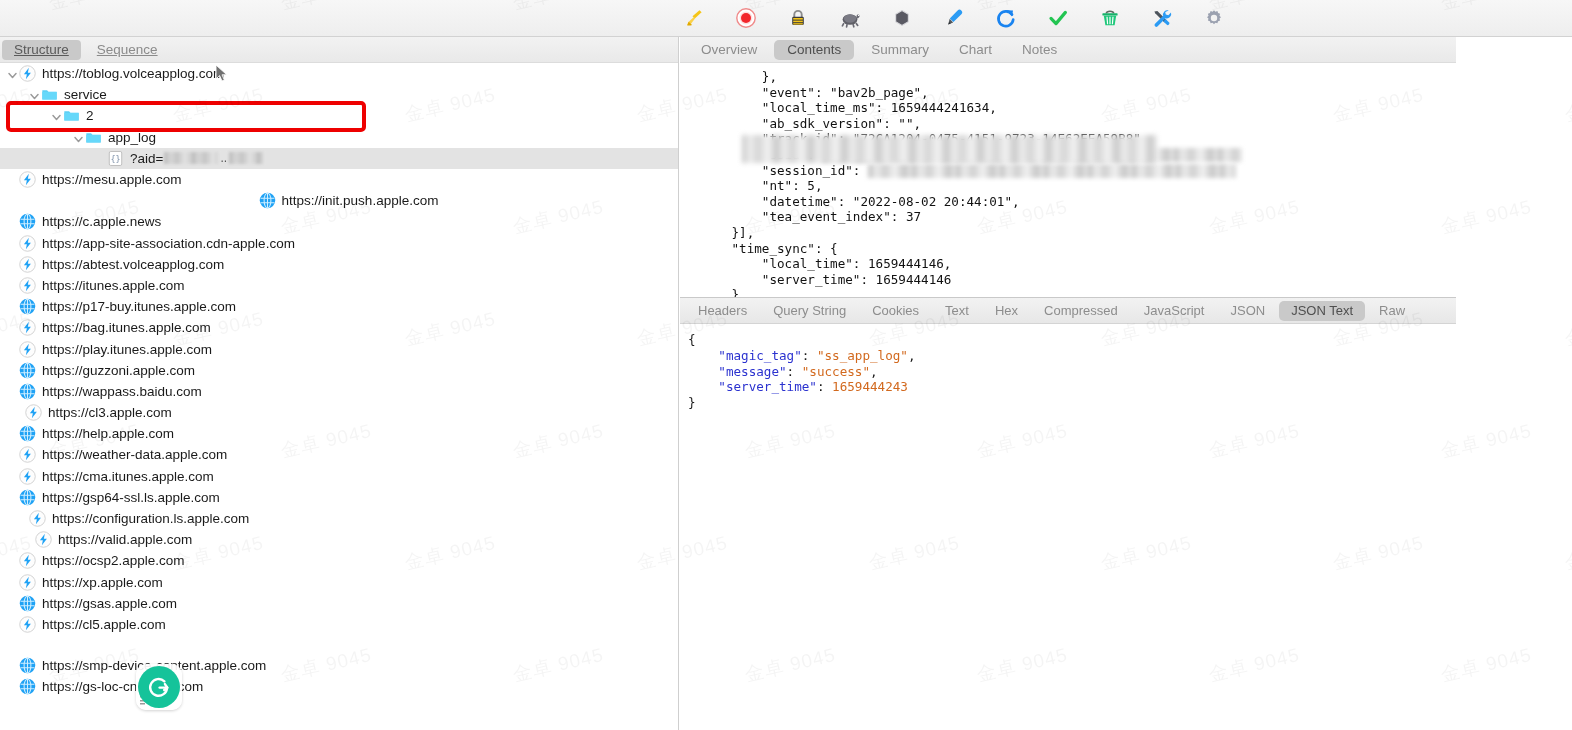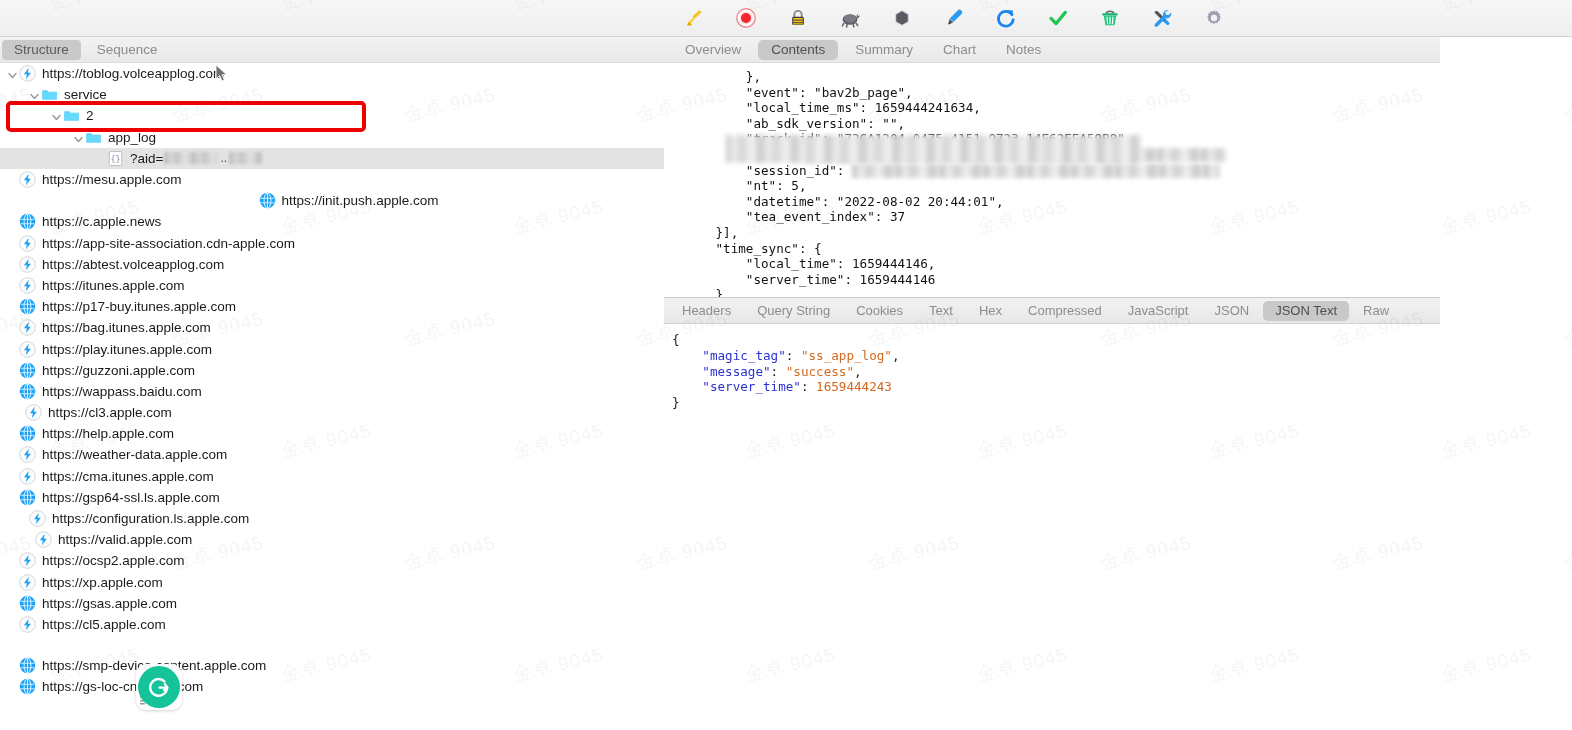--- a/index.html
+++ b/index.html
@@ -61,20 +61,21 @@
     padding-left: 2px;
     border-bottom: 1px solid #dcdcdc;
   }
   .lp-tab {
     font-size: 13.5px;
     color: #8b8b8b;
     padding: 2px 12px 3px 12px;
     border-radius: 4px;
     margin-right: 4px;
     cursor: default;
+    text-decoration: underline;
   }
   .lp-tab.sel { background: #c9c9c9; color: #5a5a5a; }
 
   .tree { position: relative; padding-top: 0px; }
   .row {
     display: flex; align-items: center;
     height: 21.2px;
     font-size: 13.5px;
     color: #1a1a1a;
     white-space: nowrap;
@@ -138,21 +139,21 @@
   }
   .gram .circ {
     position:absolute; left:0; top:0;
     width:42px; height:42px; border-radius:50%;
     background:#15c39a;
     display:flex; align-items:center; justify-content:center;
   }
 
   
   .right-pane {
-    position: absolute; left: 664px; top: 37px;
+    position: absolute; left: 680px; top: 37px;
     width: 776px; height: 693px;
     background: #0ea5e9;
     overflow: hidden;
   }
   .rp-tabs {
     height: 26px;
     background: linear-gradient(180deg,#f2f2f2 0%, #e9e9e9 100%);
     display: flex; align-items: center;
     padding-left: 8px;
     border-bottom: 1px solid #dcdcdc;

